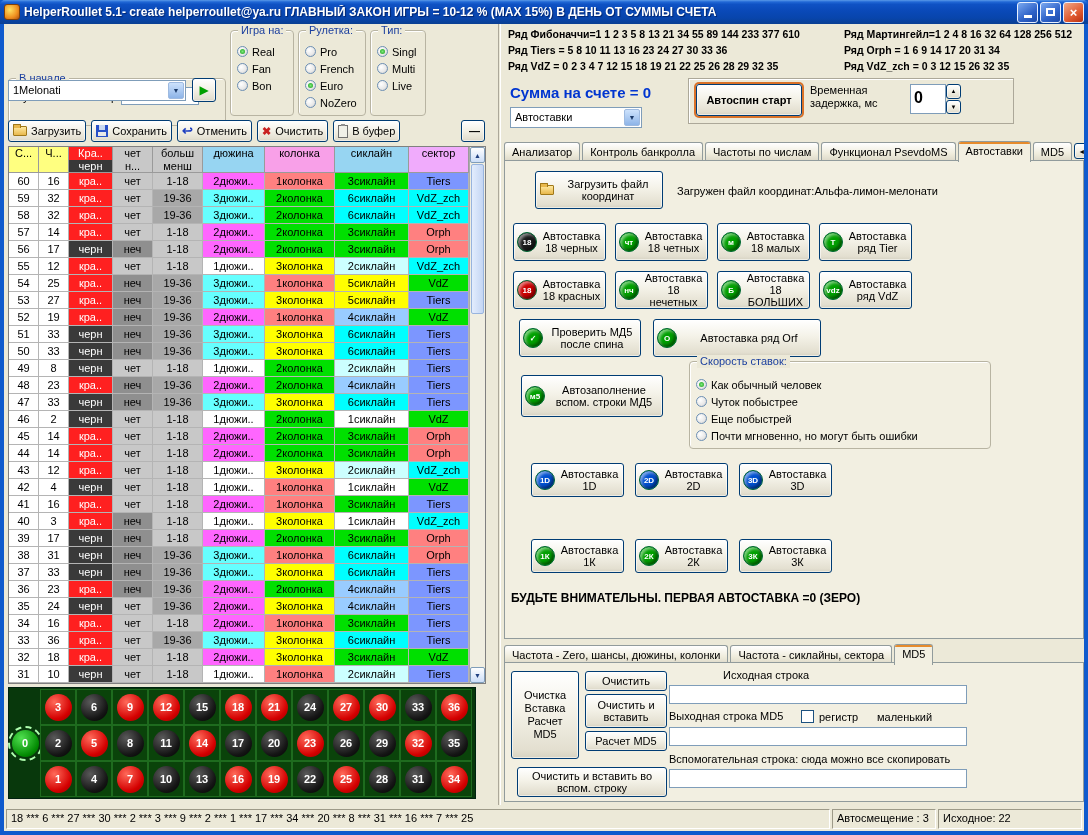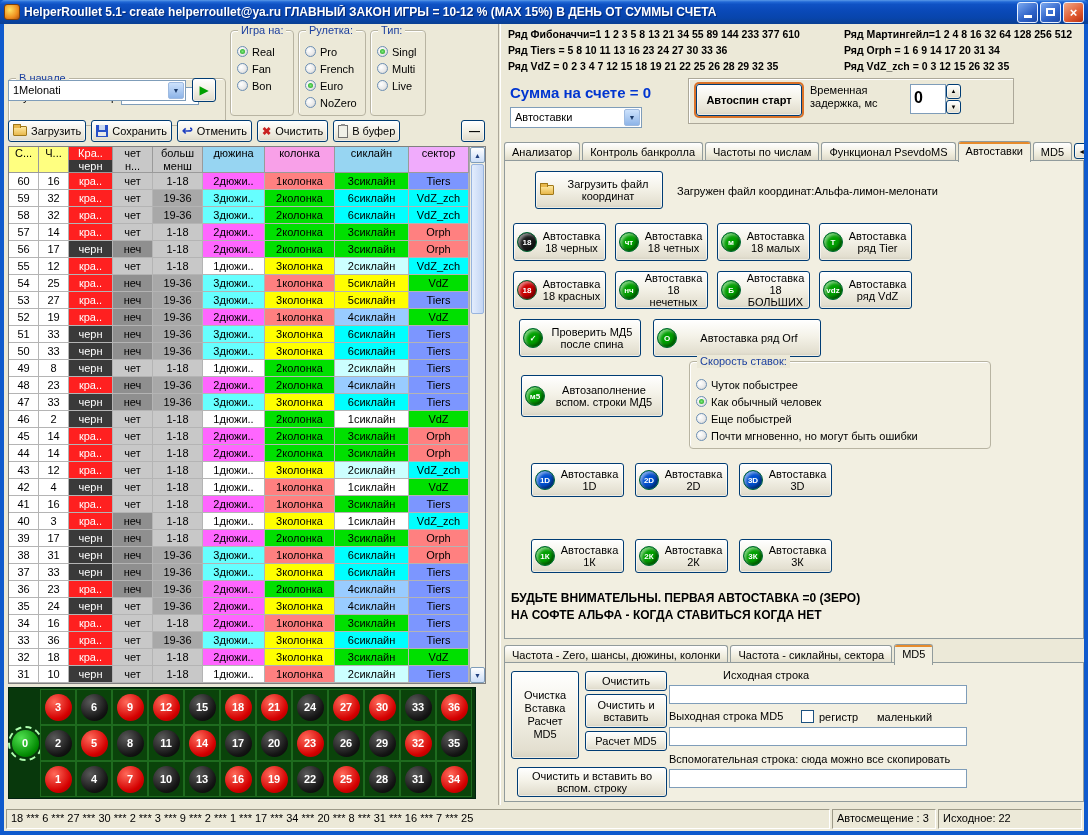--- a/index.html
+++ b/index.html
@@ -870,26 +870,26 @@
         </button>
       </div>
     <button class="xbtn autofill">
       <span class="bet-icon" style="background:#00A000">м5</span>
       <span class="bet-label">Автозаполнение вспом. строки МД5</span>
     </button>
     <div class="gb gb-speed">
       <span class="gb-title">Скорость ставок:</span>
       <div class="radio-col">
           <div class="radio-row">
+            <span class="radio on"></span>
+            <span>Как обычный человек</span>
+          </div>
+          <div class="radio-row">
             <span class="radio"></span>
             <span>Чуток побыстрее</span>
-          </div>
-          <div class="radio-row">
-            <span class="radio on"></span>
-            <span>Как обычный человек</span>
           </div>
           <div class="radio-row">
             <span class="radio"></span>
             <span>Еще побыстрей</span>
           </div>
           <div class="radio-row">
             <span class="radio"></span>
             <span>Почти мгновенно, но могут быть ошибки</span>
           </div>
         </div>
@@ -916,21 +916,20 @@
         <button class="xbtn">
           <span class="bet-icon" style="background: rgb(0, 160, 0);">2К</span>
           <span class="bet-label">Автоставка 2К</span>
         </button>
         <button class="xbtn">
           <span class="bet-icon" style="background: rgb(0, 160, 0);">3К</span>
           <span class="bet-label">Автоставка 3К</span>
         </button>
       </div>
     <span class="warning w1">БУДЬТЕ ВНИМАТЕЛЬНЫ. ПЕРВАЯ АВТОСТАВКА =0 (ЗЕРО)</span>
-    <span class="warning w2">НА СОФТЕ АЛЬФА - КОГДА СТАВИТЬСЯ КОГДА НЕТ</span>
   </div>
 
   <div class="tabs tabs-bottom">
     <span class="tab">Частота - Zero, шансы, дюжины, колонки</span>
     <span class="tab">Частота - сиклайны, сектора</span>
     <span class="tab active">MD5</span>
   </div>
 
   <div class="panel panel-bottom">
     <button class="xbtn md5-big">Очистка Вставка Расчет MD5</button>

